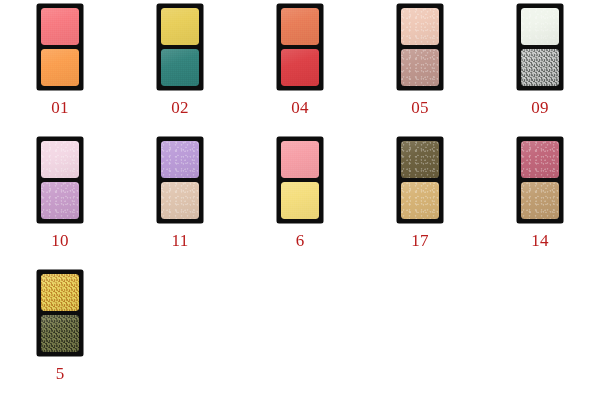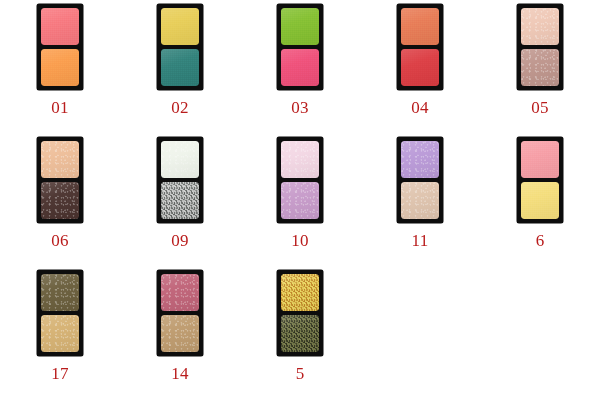--- a/index.html
+++ b/index.html
@@ -172,35 +172,20 @@
             <div class="pan-color" style="background: rgb(46, 128, 121);"></div>
             <div class="pan-texture"></div>
             <div class="pan-sheen"></div>
           </div>
         </div>
         <div class="shade-label">02</div>
       </div>
       <div class="palette-cell">
         <div class="case">
           <div class="pan matte">
-            <div class="pan-color" style="background: rgb(132, 192, 47);"></div>
-            <div class="pan-texture"></div>
-            <div class="pan-sheen"></div>
-          </div>
-          <div class="pan matte">
-            <div class="pan-color" style="background: rgb(240, 78, 121);"></div>
-            <div class="pan-texture"></div>
-            <div class="pan-sheen"></div>
-          </div>
-        </div>
-        <div class="shade-label">03</div>
-      </div>
-      <div class="palette-cell">
-        <div class="case">
-          <div class="pan matte">
             <div class="pan-color" style="background: rgb(232, 123, 84);"></div>
             <div class="pan-texture"></div>
             <div class="pan-sheen"></div>
           </div>
           <div class="pan matte">
             <div class="pan-color" style="background: rgb(220, 60, 66);"></div>
             <div class="pan-texture"></div>
             <div class="pan-sheen"></div>
           </div>
         </div>
@@ -213,35 +198,20 @@
             <div class="pan-texture"></div>
             <div class="pan-sheen"></div>
           </div>
           <div class="pan shimmer">
             <div class="pan-color" style="background: rgb(190, 149, 140);"></div>
             <div class="pan-texture"></div>
             <div class="pan-sheen"></div>
           </div>
         </div>
         <div class="shade-label">05</div>
-      </div>
-      <div class="palette-cell">
-        <div class="case">
-          <div class="pan shimmer">
-            <div class="pan-color" style="background: rgb(238, 190, 153);"></div>
-            <div class="pan-texture"></div>
-            <div class="pan-sheen"></div>
-          </div>
-          <div class="pan shimmer">
-            <div class="pan-color" style="background: rgb(74, 50, 46);"></div>
-            <div class="pan-texture"></div>
-            <div class="pan-sheen"></div>
-          </div>
-        </div>
-        <div class="shade-label">06</div>
       </div>
       <div class="palette-cell">
         <div class="case">
           <div class="pan shimmer">
             <div class="pan-color" style="background: rgb(239, 244, 235);"></div>
             <div class="pan-texture"></div>
             <div class="pan-sheen"></div>
           </div>
           <div class="pan glitter">
             <div class="pan-color" style="background: rgb(143, 146, 144);"></div>

